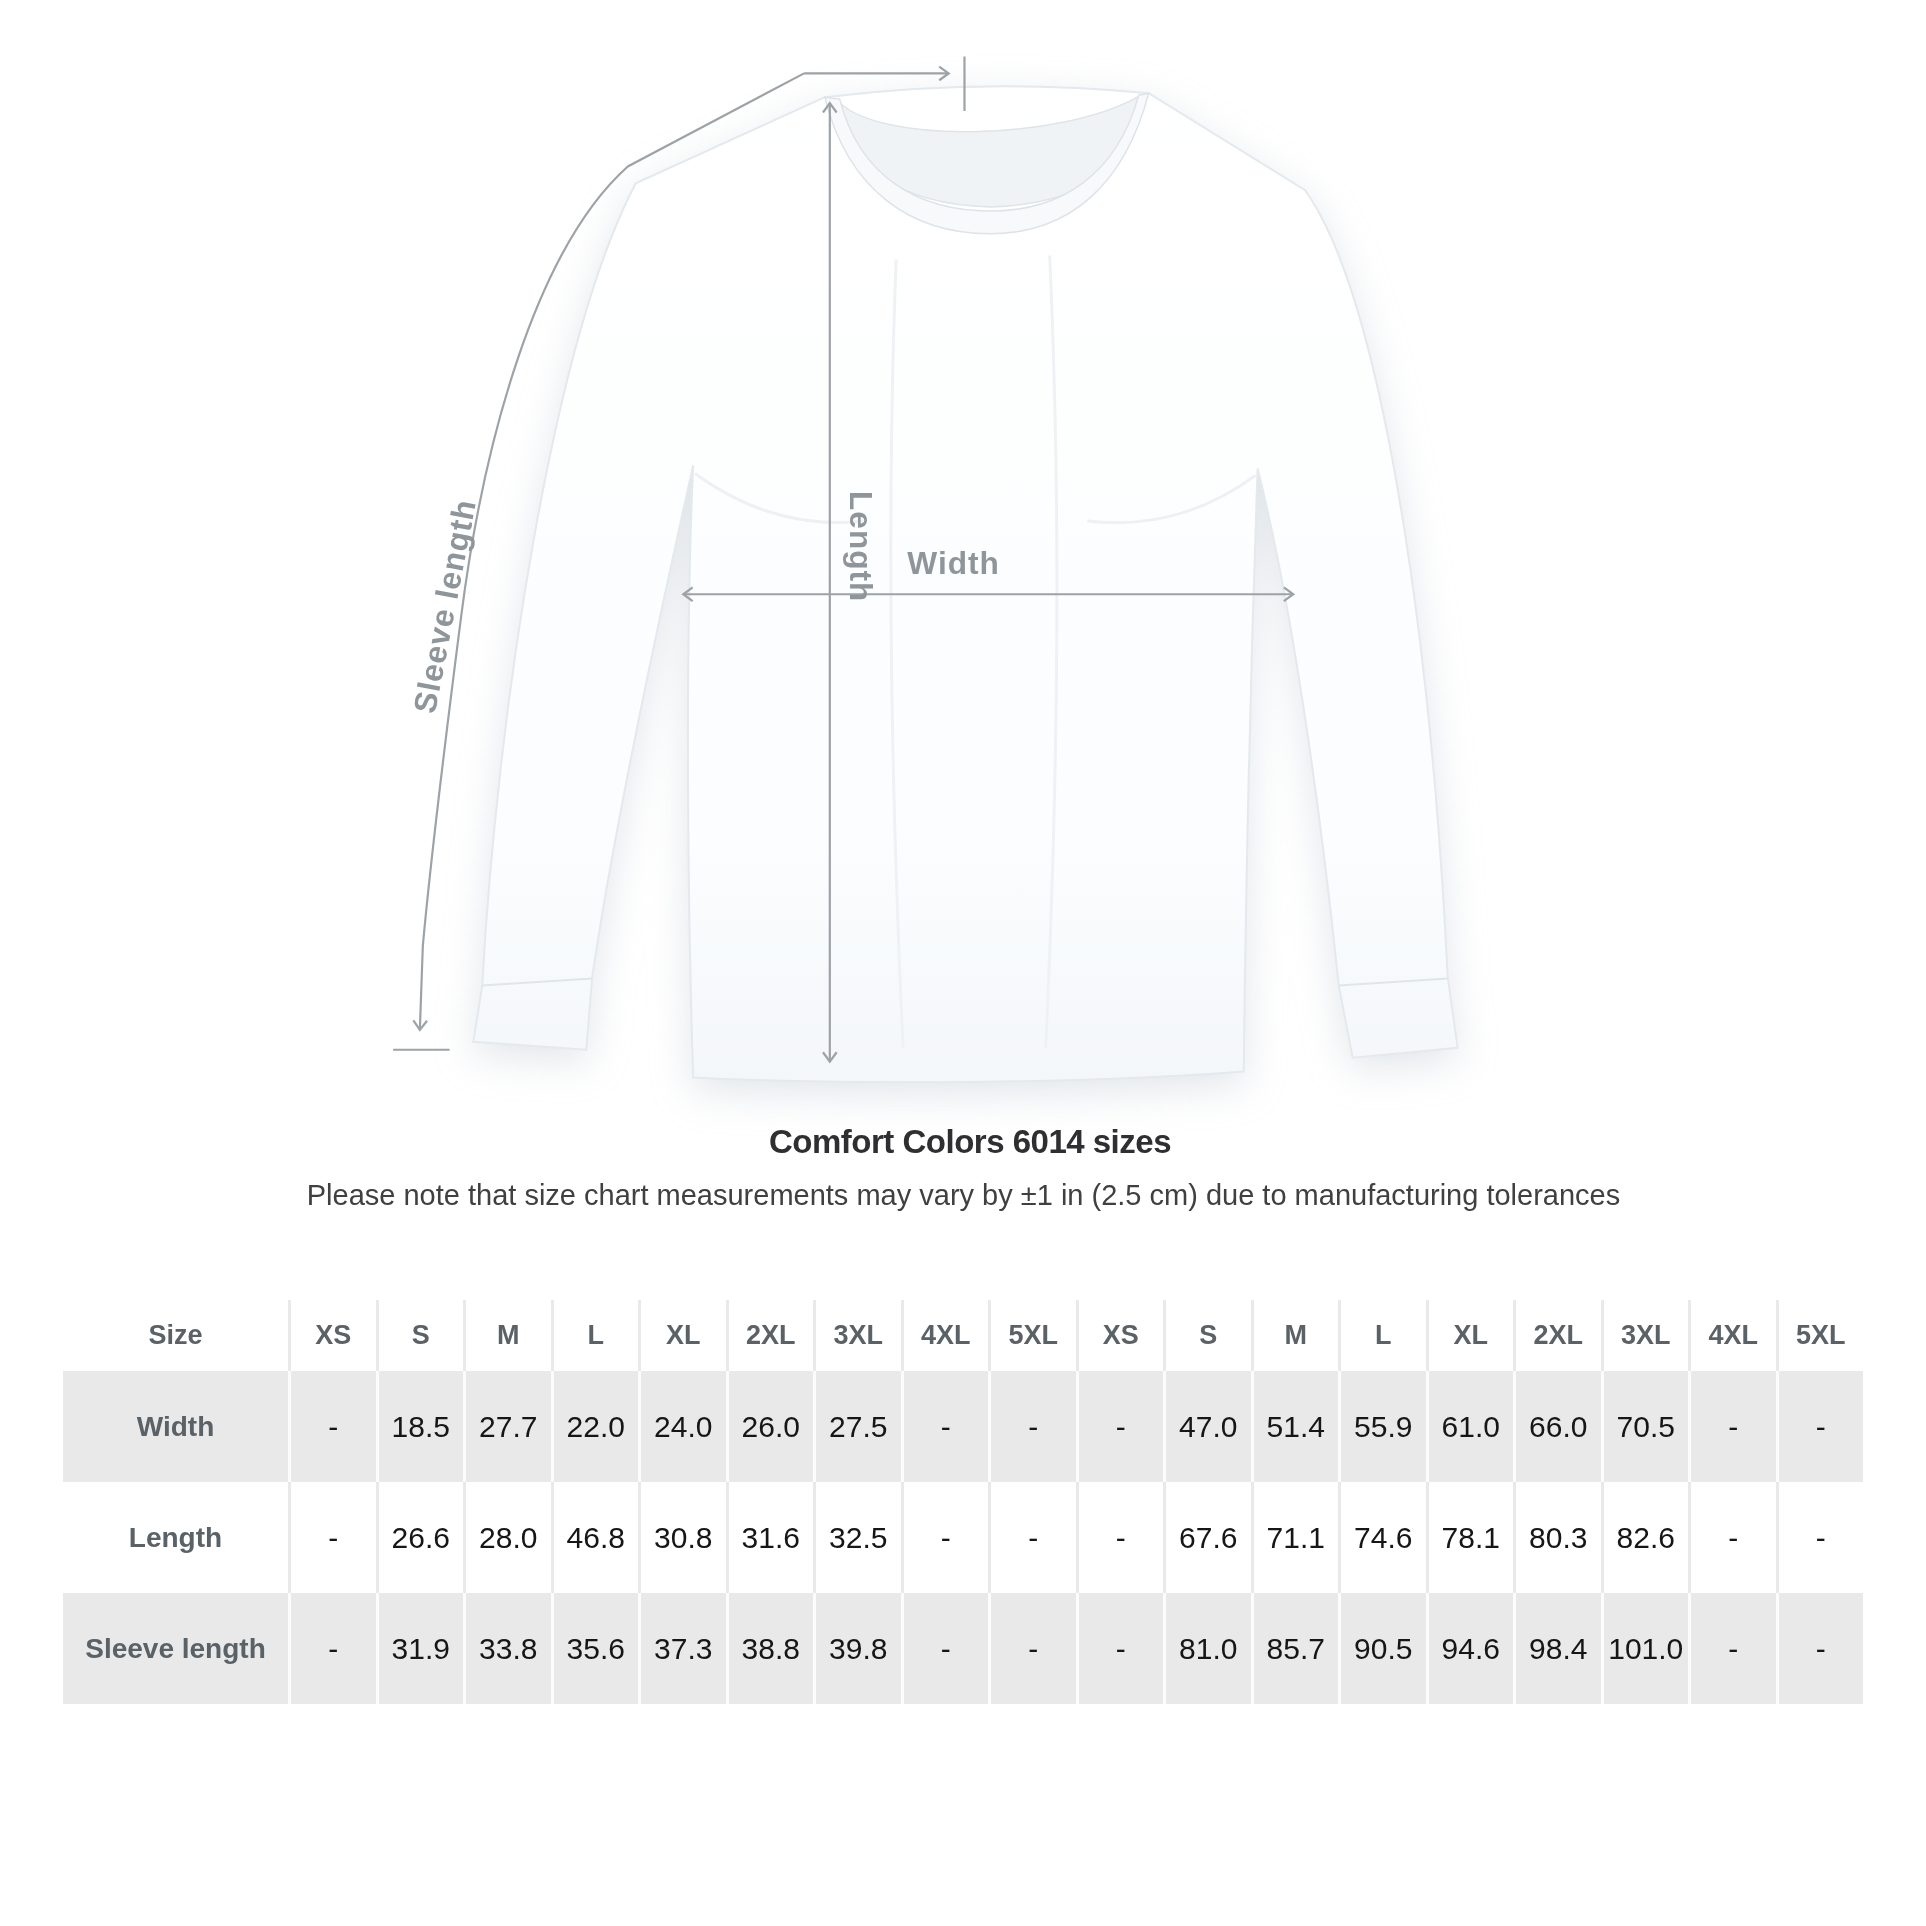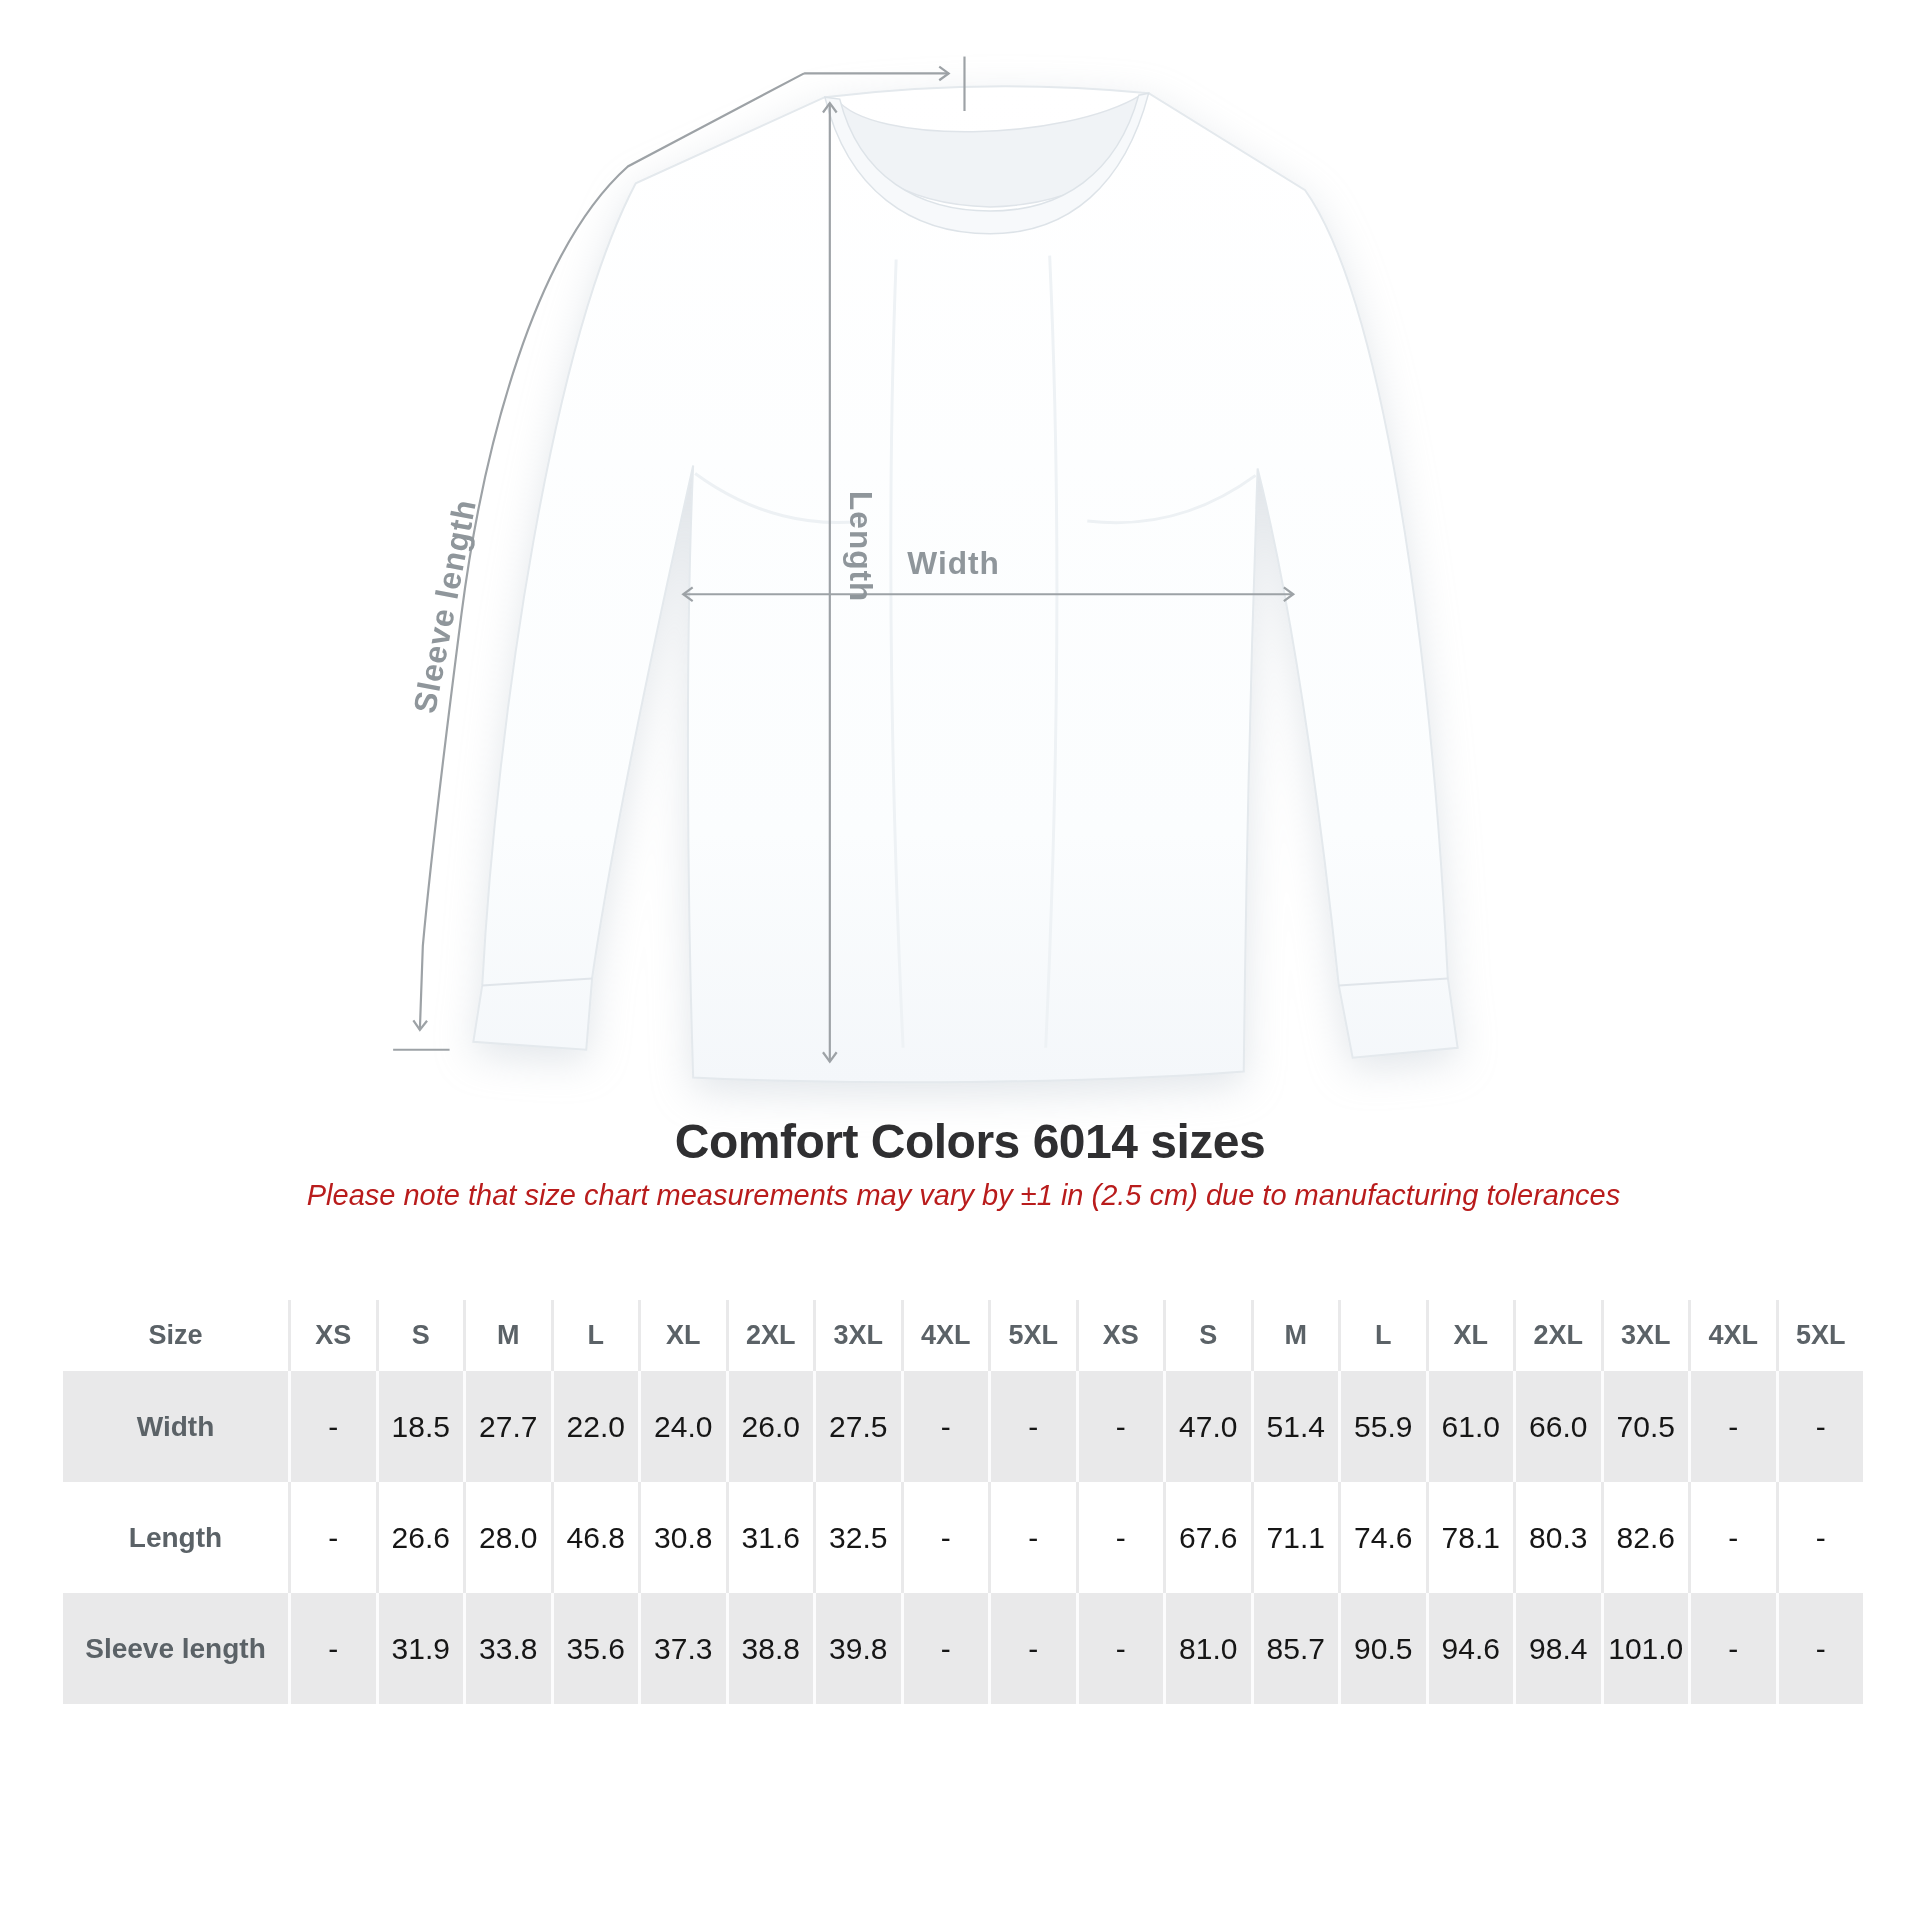--- a/index.html
+++ b/index.html
@@ -8,24 +8,24 @@
     font-family:"Liberation Sans", sans-serif;
   }
   
   .hero{position:absolute;top:0;left:0;pointer-events:none;}
   .shirt{filter:drop-shadow(0 12px 20px rgba(168,180,192,.33));}
   .measure-line{stroke:#9da2a6;stroke-width:2.2;fill:none;}
   .measure-label{fill:#8f969b;font-weight:bold;font-size:32px;letter-spacing:1px;}
   
   .heading{position:absolute;top:1115px;left:0;width:100%;text-align:center;}
   .heading h1{
-    margin:0;font-size:48px;line-height:53px;font-weight:bold;color:#2f2f31;letter-spacing:-0.5px;padding-left:13px;
+    margin:0;font-size:33px;line-height:53px;font-weight:bold;color:#2f2f31;letter-spacing:-0.5px;padding-left:13px;
   }
   .heading .note{
-    margin:10px 0 0 0;font-size:29px;line-height:34px;font-style:italic;color:#b91c1c;
+    margin:10px 0 0 0;font-size:29px;line-height:34px;color:#404040;
   }
   
   .size-table{
     position:absolute;top:1260px;left:63px;width:1800px;height:603px;
     border-radius:28px;overflow:hidden;background:#ffffff;
   }
   .band{display:flex;height:159px;background:#e9e9ea;}
   .band-half{display:flex;flex-direction:column;align-items:center;justify-content:center;gap:10px;}
   .band-half.imperial{width:1012px;}
   .band-half.metric{width:788px;}

